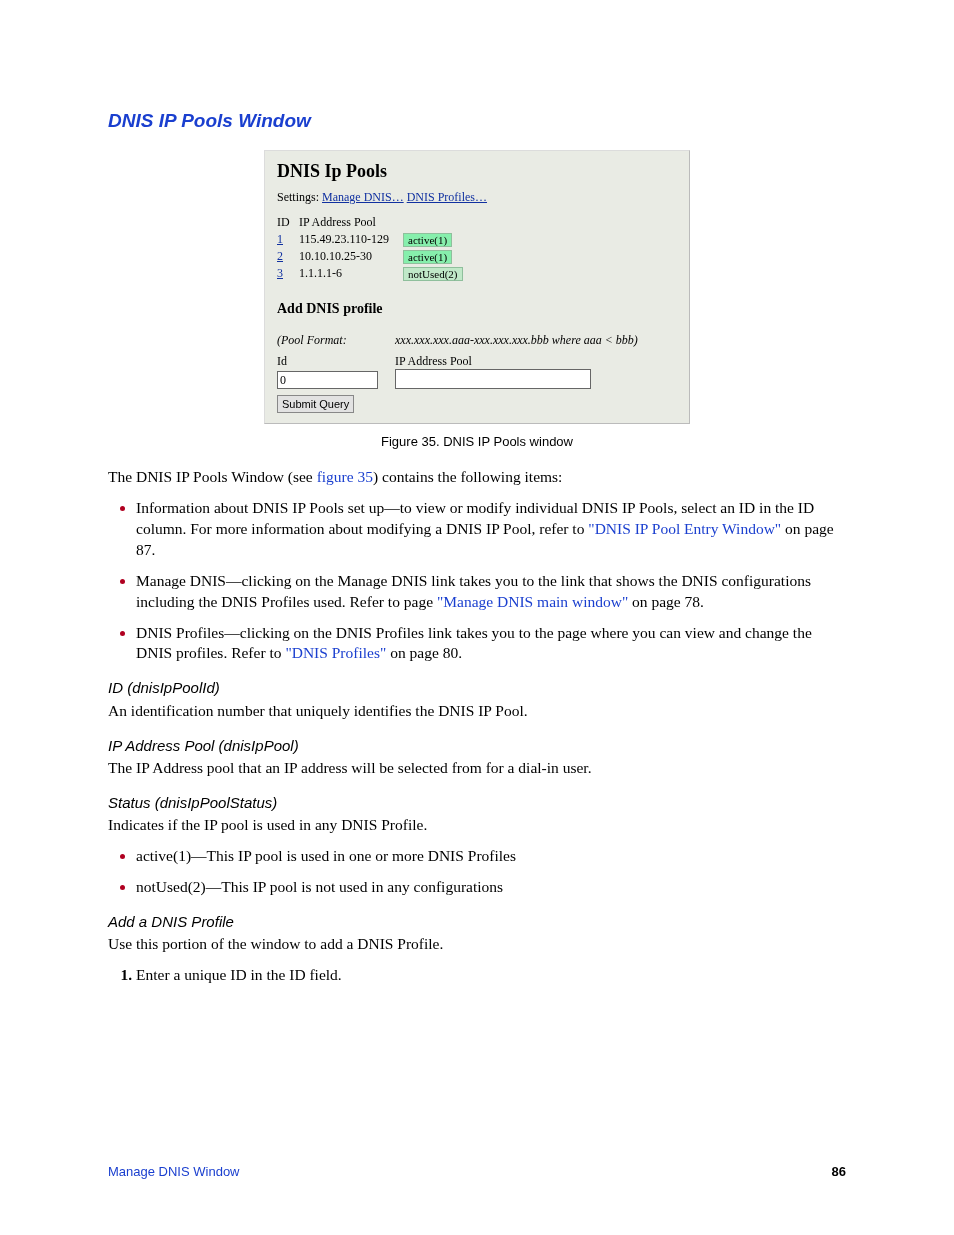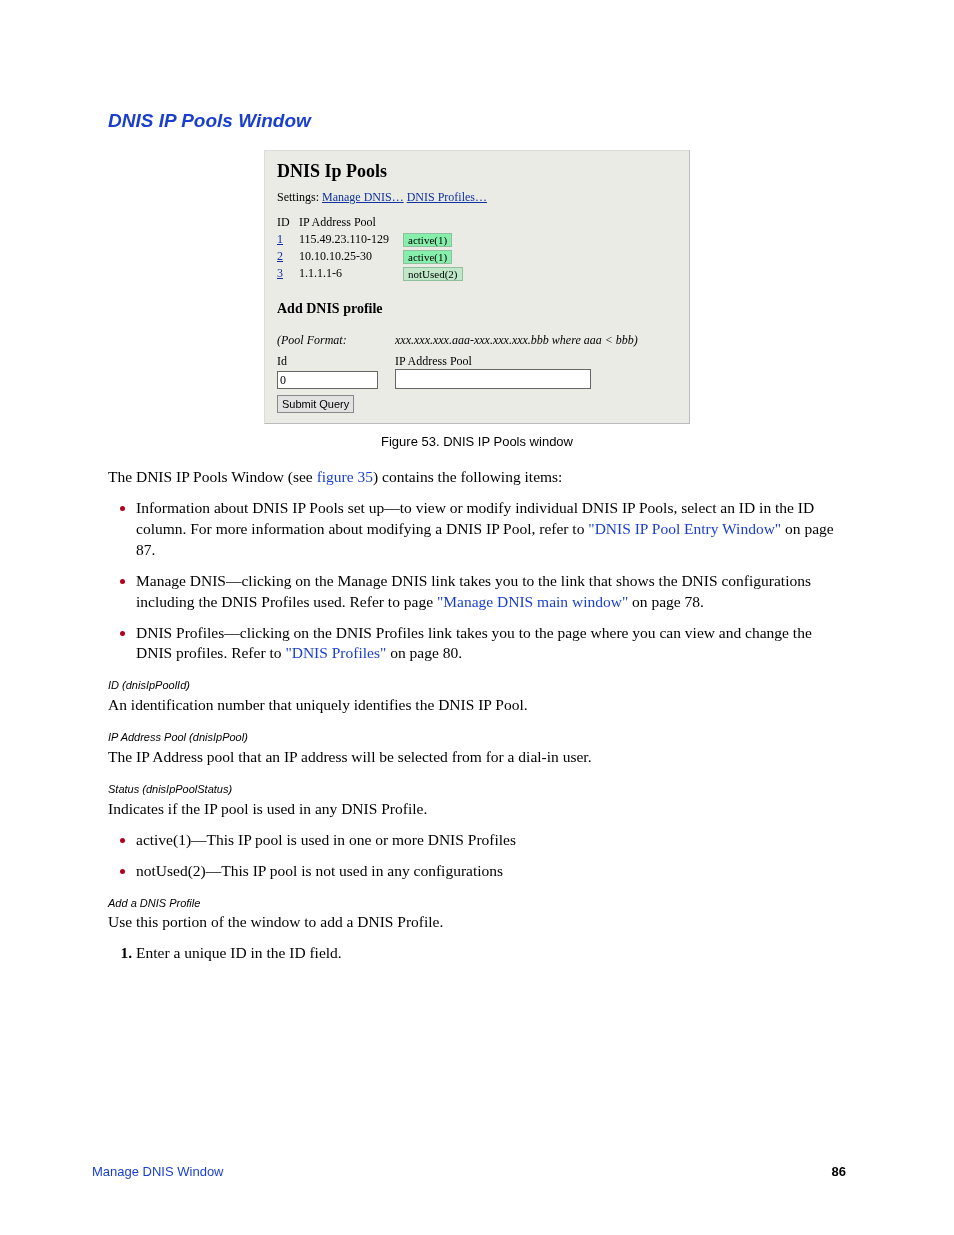--- a/index.html
+++ b/index.html
@@ -94,31 +94,31 @@
     margin: 10px 0 18px 0;
   }
   .body-text { font-size: 15.5px; line-height: 1.35; }
   .para { margin-bottom: 10px; }
   ul.bullets { margin: 6px 0 14px 0; padding-left: 28px; }
   ul.bullets li { margin-bottom: 10px; font-size: 15.5px; line-height: 1.35; }
   ul.bullets li::marker { color: #b00020; }
   .sub-heading {
     font-family: Arial, Helvetica, sans-serif;
     font-style: italic;
-    font-size: 11px;
+    font-size: 15px;
     margin-top: 14px;
     margin-bottom: 2px;
   }
   ol.steps { margin: 6px 0 0 0; padding-left: 28px; }
   ol.steps li { font-size: 15.5px; line-height: 1.35; }
   ol.steps li::marker { font-weight: bold; }
   .footer {
     position: absolute;
     bottom: 56px;
-    left: 92px;
+    left: 108px;
     right: 108px;
     display: flex;
     justify-content: space-between;
     font-family: Arial, Helvetica, sans-serif;
     font-size: 13px;
   }
   .footer-left { color: #1a3fcf; }
   .footer-right { font-weight: bold; color: #000; }
   .link { color: #1a3fcf; }
 </style>
@@ -177,21 +177,21 @@
           <input class="id-input" value="0" style="">
         </div>
         <div>
           <input class="pool-input" style="">
         </div>
       </div>
       <button class="submit-btn">Submit Query</button>
     </div>
   </div>
 
-  <div class="figure-caption">Figure 53. DNIS IP Pools window</div>
+  <div class="figure-caption">Figure 35. DNIS IP Pools window</div>
 
   <div class="body-text">
     <div class="para">
       <span>The DNIS IP Pools Window (see </span><span class="link">figure 35</span><span>) contains the following items:</span>
     </div>
 
     <ul class="bullets">
       <li>
         <span>Information about DNIS IP Pools set up—to view or modify individual DNIS IP Pools, select an ID in the ID column. For more information about modifying a DNIS IP Pool, refer to </span><span class="link">"DNIS IP Pool Entry Window"</span><span> on page 87.</span>
       </li>

